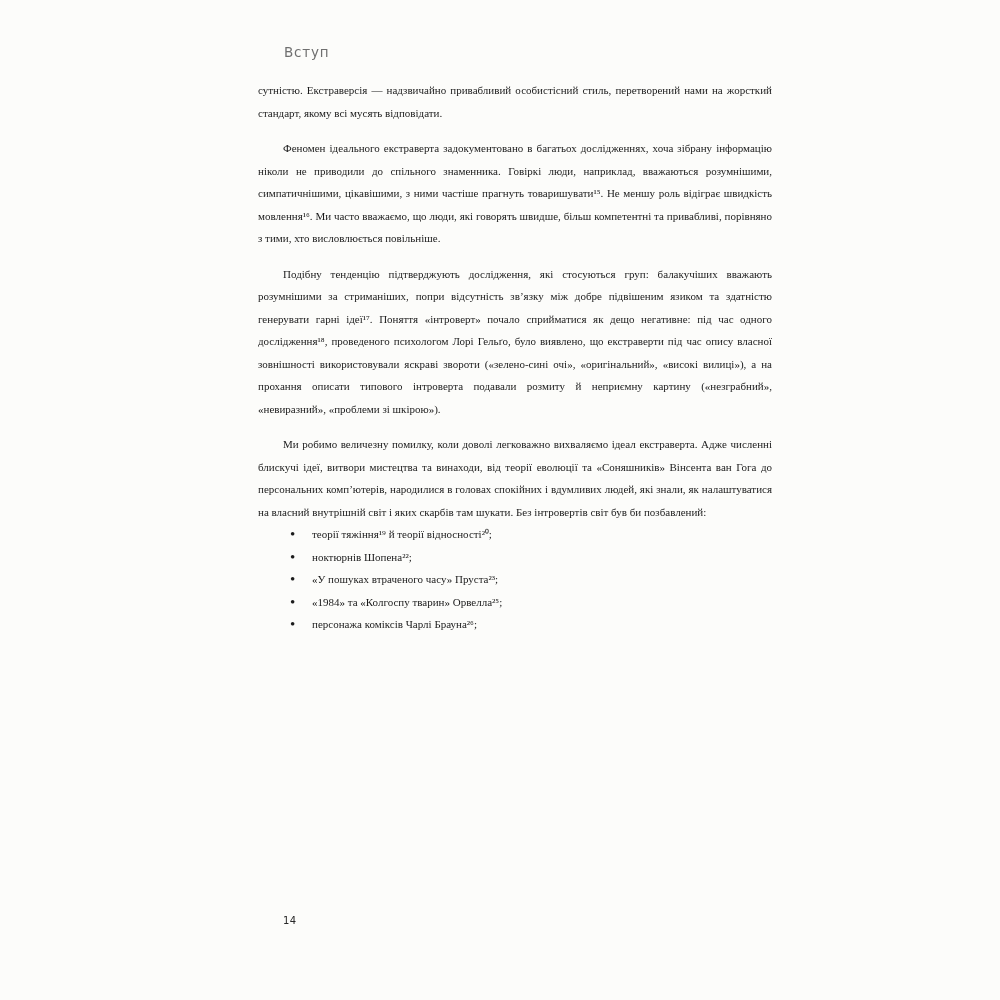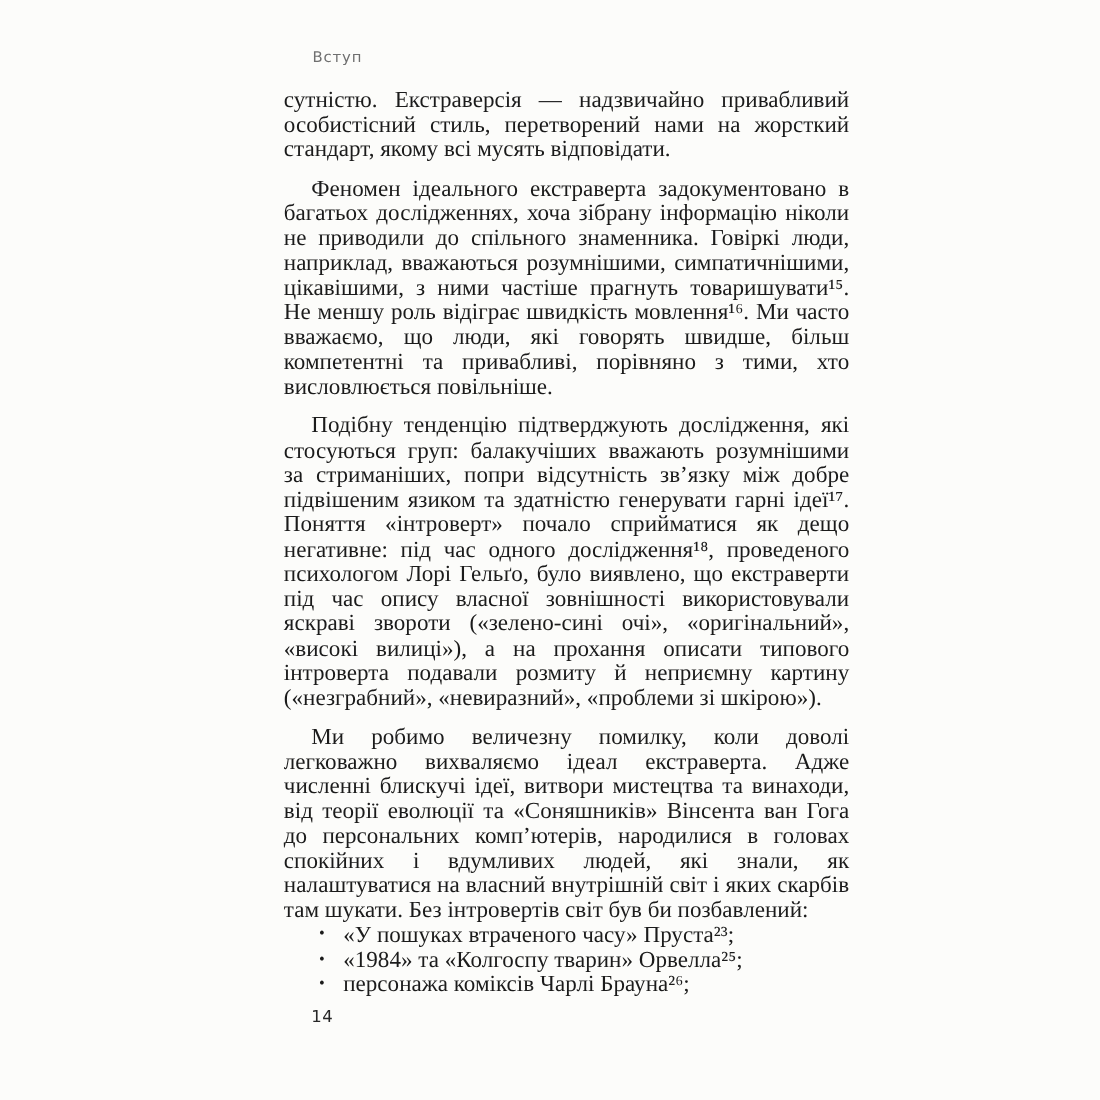--- a/index.html
+++ b/index.html
@@ -26,21 +26,21 @@
     font-family: "DejaVu Sans", sans-serif;
     font-size: 13.5px;
     color: #6f6f6f;
     letter-spacing: 0.8px;
   }
   .text-block {
     position: absolute;
     left: 258px;
     top: 79px;
     width: 514px;
-    font-size: 21px;
+    font-size: 11px;
     line-height: 22.5px;
     color: #1b1b1b;
     text-align: justify;
   }
   .text-block p {
     margin: 0;
   }
   .text-block p.indent {
     text-indent: 25px;
     margin-top: 13px;
@@ -59,39 +59,41 @@
     content: "\2022";
     position: absolute;
     left: -22px;
     font-size: 15px;
   }
   .page-number {
     position: absolute;
     left: 283px;
     top: 915px;
     font-family: "DejaVu Sans", sans-serif;
-    font-size: 15px;
+    font-size: 10px;
     color: #272727;
     letter-spacing: 0.5px;
   }
 </style>
 </head>
 <body>
 
 <div class="page">
 
   <div class="running-header">Вступ</div>
 
   <div class="text-block">
     <p class="no-indent">сутністю. Екстраверсія — надзвичайно привабливий особистісний стиль, перетворений нами на жорсткий стандарт, якому всі мусять відповідати.</p>
     <p class="indent">Феномен ідеального екстраверта задокументовано в багатьох дослідженнях, хоча зібрану інформацію ніколи не приводили до спільного знаменника. Говіркі люди, наприклад, вважаються розумнішими, симпатичнішими, цікавішими, з ними частіше прагнуть товаришувати¹⁵. Не меншу роль відіграє швидкість мовлення¹⁶. Ми часто вважаємо, що люди, які говорять швидше, більш компетентні та привабливі, порівняно з тими, хто висловлюється повільніше.</p>
     <p class="indent">Подібну тенденцію підтверджують дослідження, які стосуються груп: балакучіших вважають розумнішими за стриманіших, попри відсутність зв’язку між добре підвішеним язиком та здатністю генерувати гарні ідеї¹⁷. Поняття «інтроверт» почало сприйматися як дещо негативне: під час одного дослідження¹⁸, проведеного психологом Лорі Гельґо, було виявлено, що екстраверти під час опису власної зовнішності використовували яскраві звороти («зелено-сині очі», «оригінальний», «високі вилиці»), а на прохання описати типового інтроверта подавали розмиту й неприємну картину («незграбний», «невиразний», «проблеми зі шкірою»).</p>
     <p class="indent">Ми робимо величезну помилку, коли доволі легковажно вихваляємо ідеал екстраверта. Адже численні блискучі ідеї, витвори мистецтва та винаходи, від теорії еволюції та «Соняшників» Вінсента ван Гога до персональних комп’ютерів, народилися в головах спокійних і вдумливих людей, які знали, як налаштуватися на власний внутрішній світ і яких скарбів там шукати. Без інтровертів світ був би позбавлений:</p>
 
     <ul class="bullets">
+      <li>теорії тяжіння¹⁹ й теорії відносності²⁰;</li>
+      <li>ноктюрнів Шопена²²;</li>
       <li>«У пошуках втраченого часу» Пруста²³;</li>
       <li>«1984» та «Колгоспу тварин» Орвелла²⁵;</li>
       <li>персонажа коміксів Чарлі Брауна²⁶;</li>
     </ul>
   </div>
 
   <div class="page-number">14</div>
 
 </div>
 

